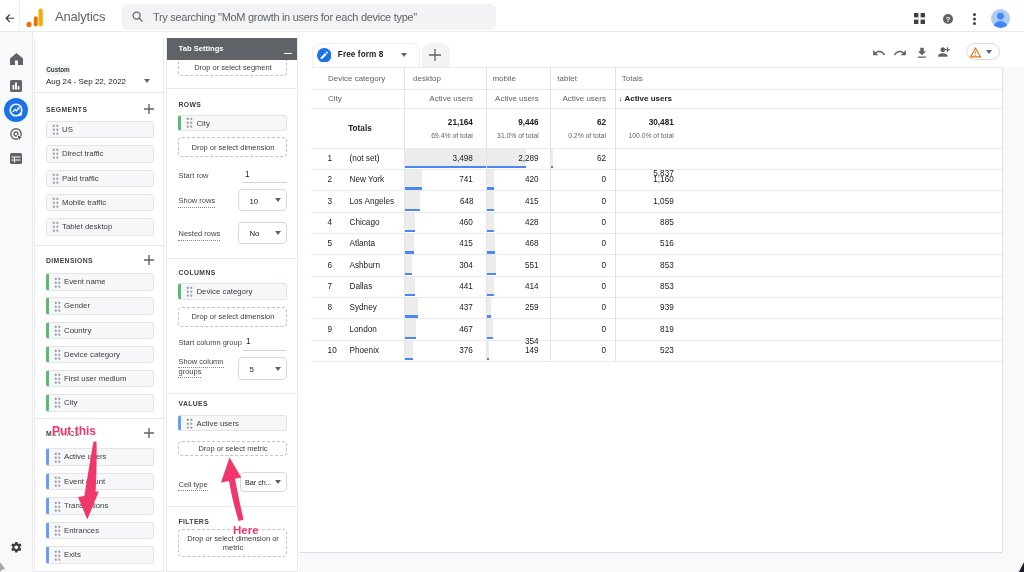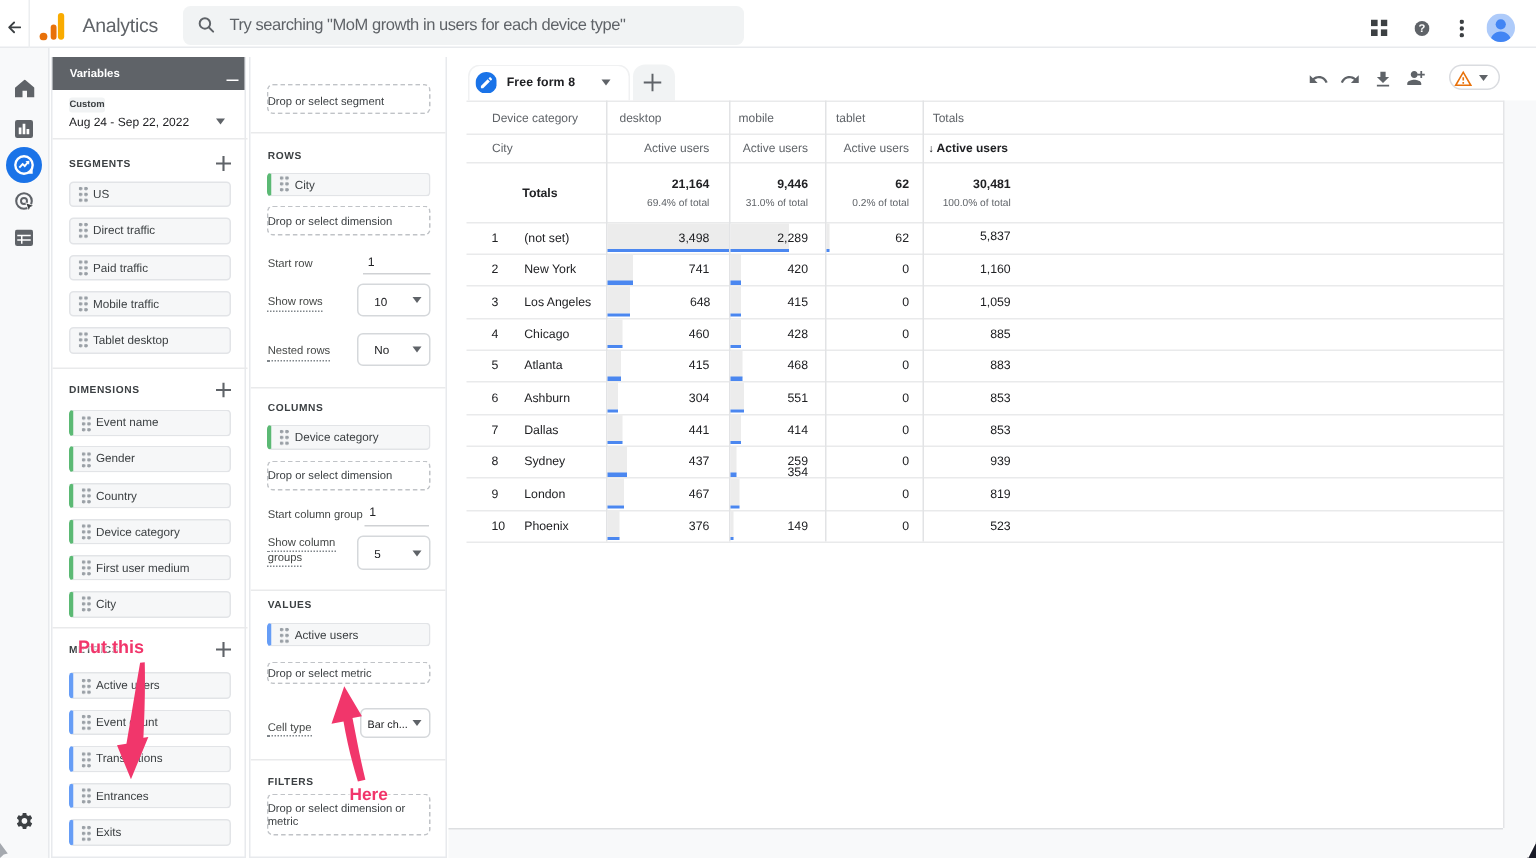--- a/index.html
+++ b/index.html
@@ -5,21 +5,21 @@
 .ab{position:absolute}
 .chip{position:absolute;background:#f6f7f8;border:1px solid #e2e4e7;border-radius:3px}
 .chip .dots{position:absolute;left:5px;top:50%;margin-top:-5.5px;width:7px;height:11px;background:radial-gradient(circle at 1.7px 1.7px,#9aa0a6 1px,rgba(0,0,0,0) 1.4px);background-size:3.6px 3.9px}
 .chip .t{position:absolute;left:15px;top:0;line-height:16px;font-size:7.8px;color:#3c4043;white-space:nowrap}
 .chip.g{border-left:3px solid #5bb974}
 .chip.b{border-left:3px solid #669df6}
 .sec{position:absolute;font-size:6.8px;font-weight:bold;color:#3c4043;letter-spacing:.4px;white-space:nowrap}
 .phdr{position:absolute;left:0;top:0;right:0;height:22.5px;background:#5f6368;color:#fff;font-size:7.6px;font-weight:bold;line-height:22.5px;padding-left:12px;z-index:5}
 .pmin{position:absolute;width:8px;height:1.8px;background:#fff;z-index:6}
 .dash{position:absolute;border:1px dashed #c0c3c7;border-radius:4px;background:#fff}
-.dtxt{position:absolute;font-size:7.5px;color:#3c4043;text-align:left;white-space:nowrap}
+.dtxt{position:absolute;font-size:7.5px;color:#3c4043;text-align:center;white-space:nowrap}
 .sel{position:absolute;border:1px solid #d5d8db;border-radius:4px;background:#fff}
 .sel .v{position:absolute;left:10px;font-size:7.8px;color:#202124}
 .lbl{position:absolute;font-size:7.5px;color:#444746;white-space:nowrap}
 .du{border-bottom:1px dotted #80868b;padding-bottom:1.5px}
 .hline{position:absolute;height:1px;background:#e9eaeb}
 .vline{position:absolute;width:1px;background:#e2e3e5}
 .num{position:absolute;font-size:8.2px;color:#202124;text-align:right;width:70px;white-space:nowrap}
 .ht{position:absolute;font-size:8px;color:#5f6368;white-space:nowrap}
 .bar{position:absolute;background:#ececec}
 .bline{position:absolute;background:#4b87f0;height:2.4px}
@@ -104,21 +104,20 @@
       <path d="M1.5 4h9M1.5 7h9M4.5 4v5.5"></path>
     </g>
   </svg>
 <svg class="ab" style="left:11px;top:542px" width="11" height="11" viewBox="0 0 11 11">
     <path d="M9.2 6c0-.2.1-.5.1-.7s0-.5-.1-.7l1.1-.9c.1-.1.1-.2.1-.3l-1-1.8c-.1-.1-.2-.1-.3-.1l-1.3.5c-.3-.2-.6-.4-1-.5L6.6.3C6.6.1 6.5 0 6.4 0H4.3c-.1 0-.2.1-.2.3l-.2 1.2c-.4.1-.7.3-1 .5L1.6 1.5c-.1 0-.2 0-.3.1l-1 1.8c-.1.1 0 .2.1.3l1.1.9c0 .2-.1.5-.1.7s0 .5.1.7L.4 6.9c-.1.1-.1.2-.1.3l1 1.8c.1.1.2.1.3.1l1.3-.5c.3.2.6.4 1 .5l.2 1.2c0 .2.1.3.2.3h2.1c.1 0 .2-.1.2-.3l.2-1.2c.4-.1.7-.3 1-.5l1.3.5c.1 0 .2 0 .3-.1l1-1.8c.1-.1 0-.2-.1-.3zM5.3 7.2c-1 0-1.9-.8-1.9-1.9s.8-1.9 1.9-1.9 1.9.8 1.9 1.9-.9 1.9-1.9 1.9z" fill="#3c4043"></path>
   </svg>
 <svg class="ab" style="left:0px;top:562px" width="7" height="10" viewBox="0 0 7 10">
     <path d="M0 0l5.2 7-2.7.6L0 10z" fill="#969ba1" opacity=".85"></path>
   </svg>
 <div class="ab" style="left:33.5px;top:37.5px;width:130px;height:534.5px;background:#fff;border:1px solid #e8eaed;border-top:none">
-<div class="phdr">Variables</div>
 <div class="pmin" style="left:116px;top:15px"></div>
 <div class="ab" style="left:11.5px;top:27.0px;width:24px;height:10px;background:#f1f3f4;border-radius:2px;font-size:6.3px;font-weight:bold;color:#3c4043;text-align:center;line-height:10px">Custom</div>
 <div class="ab" style="left:11.5px;top:39.0px;font-size:8px;color:#202124;white-space:nowrap">Aug 24 - Sep 22, 2022</div>
 <div class="caret" style="left:109.4px;top:41.0px;border-top-width:4.5px;border-left-width:3.8px;border-right-width:3.8px"></div>
 <div class="hline" style="left:0;top:54.0px;width:130px"></div>
 <div class="sec" style="left:11.5px;top:68.5px">SEGMENTS</div>
 <svg class="ab" style="left:109px;top:66.5px" width="10" height="10" viewBox="0 0 10 10">
       <path d="M5.0 0V10M0 5.0H10" stroke="#5f6368" stroke-width="1.4"></path>
     </svg>
 <div class="chip " style="left:11.5px;top:83.4px;width:108px;height:17.5px">
@@ -190,20 +189,21 @@
 <div class="chip b" style="left:11.5px;top:484.3px;width:108px;height:17.5px">
       <div class="dots"></div>
       <div class="t" style="line-height:16.5px">Entrances</div>
     </div>
 <div class="chip b" style="left:11.5px;top:508.8px;width:108px;height:17.5px">
       <div class="dots"></div>
       <div class="t" style="line-height:16.5px">Exits</div>
     </div>
 </div>
 <div class="ab" style="left:165.6px;top:37.5px;width:132px;height:534.5px;background:#fff;border:1px solid #e8eaed;border-top:none;overflow:hidden">
+<div class="phdr">Tab Settings</div>
 <div class="pmin" style="left:117.5px;top:15px"></div>
 <div class="dash" style="left:11.9px;top:18.0px;width:109px;height:20px"></div>
 <div class="dtxt" style="left:11.9px;top:25.0px;width:109px">Drop or select segment</div>
 <div class="hline" style="left:0;top:50.5px;width:132px"></div>
 <div class="sec" style="left:11.9px;top:63.0px">ROWS</div>
 <div class="chip g" style="left:11.9px;top:77.1px;width:109px;height:16.5px">
       <div class="dots"></div>
       <div class="t" style="line-height:15.5px">City</div>
     </div>
 <div class="dash" style="left:11.9px;top:99.7px;width:109px;height:20px"></div>
@@ -333,21 +333,21 @@
 <div class="bline" style="left:106.2px;top:134.0px;width:81.3px"></div>
 <div class="bar" style="left:188.1px;top:116.5px;width:39.5px;height:18.22px"></div>
 <div class="bline" style="left:188.1px;top:134.0px;width:39.5px"></div>
 <div class="bar" style="left:252.3px;top:116.5px;width:2px;height:18.22px"></div>
 <div class="bline" style="left:252.3px;top:134.0px;width:2px"></div>
 <div class="ab" style="left:29.0px;top:122.1px;font-size:8.2px;color:#202124">1</div>
 <div class="ab" style="left:50.9px;top:122.1px;font-size:8.2px;color:#202124;white-space:nowrap">(not set)</div>
 <div class="num" style="left:104.3px;top:122.1px">3,498</div>
 <div class="num" style="left:170.1px;top:122.1px">2,289</div>
 <div class="num" style="left:237.4px;top:122.1px">62</div>
-<div class="num" style="left:305.2px;top:121px">5,837</div>
+<div class="num" style="left:305.2px;top:137px">5,837</div>
 <div class="bar" style="left:106.2px;top:137.8px;width:17.2px;height:18.22px"></div>
 <div class="bline" style="left:106.2px;top:155.3px;width:17.2px"></div>
 <div class="bar" style="left:188.1px;top:137.8px;width:7.2px;height:18.22px"></div>
 <div class="bline" style="left:188.1px;top:155.3px;width:7.2px"></div>
 <div class="ab" style="left:29.0px;top:143.4px;font-size:8.2px;color:#202124">2</div>
 <div class="ab" style="left:50.9px;top:143.4px;font-size:8.2px;color:#202124;white-space:nowrap">New York</div>
 <div class="num" style="left:104.3px;top:143.4px">741</div>
 <div class="num" style="left:170.1px;top:143.4px">420</div>
 <div class="num" style="left:237.4px;top:143.4px">0</div>
 <div class="num" style="left:305.2px;top:143.4px">1,160</div>
@@ -373,21 +373,21 @@
 <div class="num" style="left:305.2px;top:186.0px">885</div>
 <div class="bar" style="left:106.2px;top:201.8px;width:9.6px;height:18.22px"></div>
 <div class="bline" style="left:106.2px;top:219.3px;width:9.6px"></div>
 <div class="bar" style="left:188.1px;top:201.8px;width:8.1px;height:18.22px"></div>
 <div class="bline" style="left:188.1px;top:219.3px;width:8.1px"></div>
 <div class="ab" style="left:29.0px;top:207.3px;font-size:8.2px;color:#202124">5</div>
 <div class="ab" style="left:50.9px;top:207.3px;font-size:8.2px;color:#202124;white-space:nowrap">Atlanta</div>
 <div class="num" style="left:104.3px;top:207.3px">415</div>
 <div class="num" style="left:170.1px;top:207.3px">468</div>
 <div class="num" style="left:237.4px;top:207.3px">0</div>
-<div class="num" style="left:305.2px;top:207.3px">883</div>
+<div class="num" style="left:305.2px;top:207.3px">516</div>
 <div class="bar" style="left:106.2px;top:223.1px;width:7.1px;height:18.22px"></div>
 <div class="bline" style="left:106.2px;top:240.6px;width:7.1px"></div>
 <div class="bar" style="left:188.1px;top:223.1px;width:9.5px;height:18.22px"></div>
 <div class="bline" style="left:188.1px;top:240.6px;width:9.5px"></div>
 <div class="ab" style="left:29.0px;top:228.7px;font-size:8.2px;color:#202124">6</div>
 <div class="ab" style="left:50.9px;top:228.7px;font-size:8.2px;color:#202124;white-space:nowrap">Ashburn</div>
 <div class="num" style="left:104.3px;top:228.7px">304</div>
 <div class="num" style="left:170.1px;top:228.7px">551</div>
 <div class="num" style="left:237.4px;top:228.7px">0</div>
 <div class="num" style="left:305.2px;top:228.7px">853</div>
@@ -411,21 +411,21 @@
 <div class="num" style="left:170.1px;top:271.3px">259</div>
 <div class="num" style="left:237.4px;top:271.3px">0</div>
 <div class="num" style="left:305.2px;top:271.3px">939</div>
 <div class="bar" style="left:106.2px;top:287.1px;width:10.9px;height:18.22px"></div>
 <div class="bline" style="left:106.2px;top:304.6px;width:10.9px"></div>
 <div class="bar" style="left:188.1px;top:287.1px;width:6.1px;height:18.22px"></div>
 <div class="bline" style="left:188.1px;top:304.6px;width:6.1px"></div>
 <div class="ab" style="left:29.0px;top:292.6px;font-size:8.2px;color:#202124">9</div>
 <div class="ab" style="left:50.9px;top:292.6px;font-size:8.2px;color:#202124;white-space:nowrap">London</div>
 <div class="num" style="left:104.3px;top:292.6px">467</div>
-<div class="num" style="left:170.1px;top:278px">354</div>
+<div class="num" style="left:170.1px;top:305px">354</div>
 <div class="num" style="left:237.4px;top:292.6px">0</div>
 <div class="num" style="left:305.2px;top:292.6px">819</div>
 <div class="bar" style="left:106.2px;top:308.4px;width:8.7px;height:18.22px"></div>
 <div class="bline" style="left:106.2px;top:325.9px;width:8.7px"></div>
 <div class="bar" style="left:188.1px;top:308.4px;width:2.6px;height:18.22px"></div>
 <div class="bline" style="left:188.1px;top:325.9px;width:2.6px"></div>
 <div class="ab" style="left:29.0px;top:313.9px;font-size:8.2px;color:#202124">10</div>
 <div class="ab" style="left:50.9px;top:313.9px;font-size:8.2px;color:#202124;white-space:nowrap">Phoenix</div>
 <div class="num" style="left:104.3px;top:313.9px">376</div>
 <div class="num" style="left:170.1px;top:313.9px">149</div>

